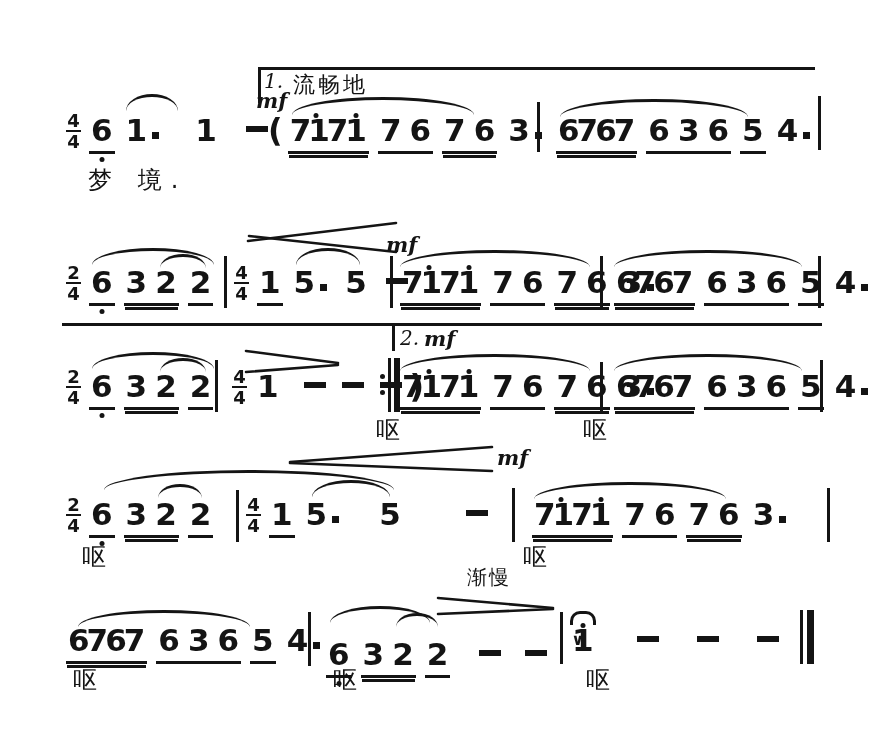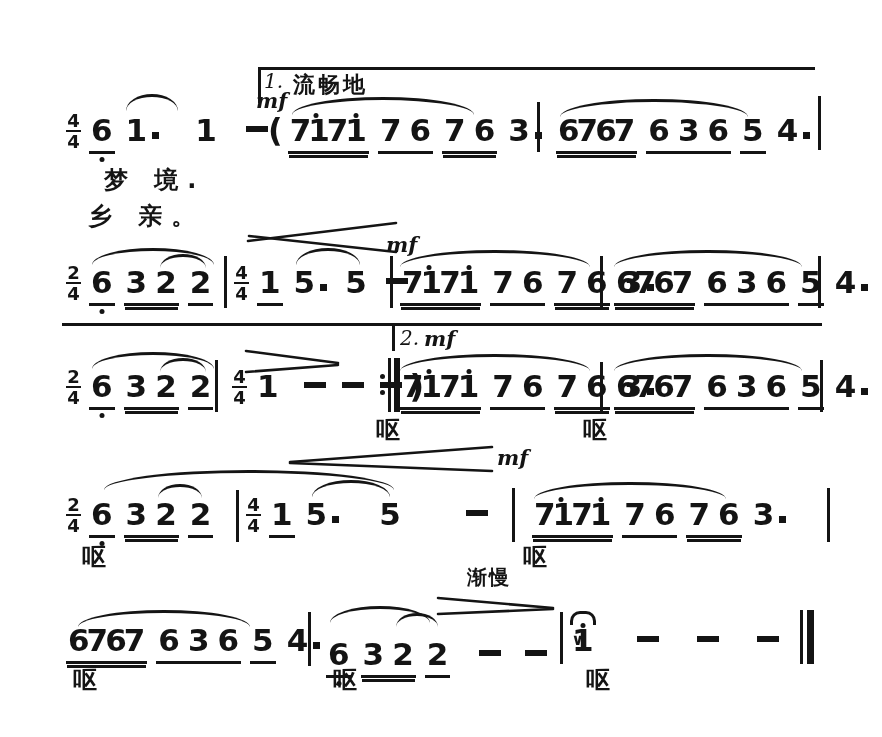--- a/index.html
+++ b/index.html
@@ -31,21 +31,21 @@
   .ts span{display:block;}
   .tsl{display:block;height:2px;background:#141414;width:15px;margin:1px auto;}
   
   .vline{position:absolute;width:3px;background:#141414;}
   .hline{position:absolute;height:3px;background:#141414;}
   .slur{position:absolute;border-top:3px solid #141414;
         border-radius:50% 50% 0 0 / 100% 100% 0 0;}
   .rdot{position:absolute;width:5px;height:5px;border-radius:50%;background:#141414;}
   .dyn{position:absolute;font:italic bold 21px "DejaVu Serif",serif;}
   .volta-label{position:absolute;font:italic 20px "DejaVu Serif",serif;}
-  .cjk{position:absolute;font-weight:bold;}
+  .cjk{position:absolute;font-weight:normal;}
   .tempo{font-size:22px;letter-spacing:3px;}
   .slower{font-size:20px;letter-spacing:2px;}
   .lyric{font-size:24px;letter-spacing:9px;}
   .voc{font-size:24px;}
   .credit{font-size:21px;letter-spacing:1px;}
   svg.overlay{position:absolute;left:0;top:0;}
 </style>
 </head>
 <body>
 
@@ -66,22 +66,21 @@
   <span class="cjk slower" style="left:467px;top:564px">渐慢</span>
 
   <div class="measure" style="left:66px;top:112px"><span class="ts"><span>4</span><span class="tsl"></span><span>4</span></span><span class="run ru1"><span class="ch lo tail">6</span></span><span class="run"><span class="ch tail">1</span><span class="aug"></span></span><span class="sp" style="width: 24px;"></span><span class="run"><span class="ch tail">1</span></span><span class="sp" style="width: 10px;"></span><span class="dash"></span></div>
   <div class="measure" style="left:268px;top:112px"><span class="paren">(</span><span class="run ru2"><span class="ch">7</span><span class="ch hi">1</span><span class="ch">7</span><span class="ch hi tail">1</span></span><span class="run ru1"><span class="ch">7</span><span class="gap"></span><span class="ch tail">6</span></span><span class="run ru2"><span class="ch">7</span><span class="gap"></span><span class="ch tail">6</span></span><span class="run"><span class="ch tail">3</span><span class="aug"></span></span></div>
   <div class="measure" style="left:556px;top:112px"><span class="run ru2"><span class="ch">6</span><span class="ch">7</span><span class="ch">6</span><span class="ch tail">7</span></span><span class="run ru1"><span class="ch">6</span><span class="gap"></span><span class="ch">3</span><span class="gap"></span><span class="ch tail">6</span></span><span class="run ru1"><span class="ch tail">5</span></span><span class="run"><span class="ch tail">4</span><span class="aug"></span></span></div>
   <div class="vline" style="left:537px;top:102px;height:50px"></div>
   <div class="vline" style="left:818px;top:96px;height:54px"></div>
   <div class="slur" style="left:126px;top:94px;width:52px;height:14px"></div>
   <div class="slur" style="left:292px;top:97px;width:182px;height:15px"></div>
   <div class="slur" style="left:560px;top:99px;width:188px;height:15px"></div>
-  <span class="cjk lyric" style="left:104px;top:164px">梦 境.</span>
-  <span class="cjk lyric" style="left:88px;top:200px">乡 亲。</span>
+  <span class="cjk lyric" style="left:88px;top:164px">梦 境.</span>
 
   <div class="measure" style="left:66px;top:264px"><span class="ts"><span>2</span><span class="tsl"></span><span>4</span></span><span class="run ru1"><span class="ch lo tail">6</span></span><span class="run ru2"><span class="ch">3</span><span class="gap"></span><span class="ch tail">2</span></span><span class="run ru1"><span class="ch tail">2</span></span></div>
   <div class="measure" style="left:234px;top:264px"><span class="ts"><span>4</span><span class="tsl"></span><span>4</span></span><span class="run ru1"><span class="ch tail">1</span></span><span class="run"><span class="ch tail">5</span><span class="aug"></span></span><span class="sp" style="width: 6px;"></span><span class="run"><span class="ch tail">5</span></span><span class="dash"></span></div>
   <div class="measure" style="left:400px;top:264px"><span class="run ru2"><span class="ch">7</span><span class="ch hi">1</span><span class="ch">7</span><span class="ch hi tail">1</span></span><span class="run ru1"><span class="ch">7</span><span class="gap"></span><span class="ch tail">6</span></span><span class="run ru2"><span class="ch">7</span><span class="gap"></span><span class="ch tail">6</span></span><span class="run"><span class="ch tail">3</span><span class="aug"></span></span></div>
   <div class="measure" style="left:614px;top:264px"><span class="run ru2"><span class="ch">6</span><span class="ch">7</span><span class="ch">6</span><span class="ch tail">7</span></span><span class="run ru1"><span class="ch">6</span><span class="gap"></span><span class="ch">3</span><span class="gap"></span><span class="ch tail">6</span></span><span class="run ru1"><span class="ch tail">5</span></span><span class="run"><span class="ch tail">4</span><span class="aug"></span></span></div>
   <div class="vline" style="left:224px;top:256px;height:52px"></div>
   <div class="vline" style="left:390px;top:256px;height:52px"></div>
   <div class="vline" style="left:600px;top:256px;height:52px"></div>
   <div class="vline" style="left:818px;top:256px;height:52px"></div>
   <div class="slur" style="left:92px;top:248px;width:122px;height:14px"></div>

